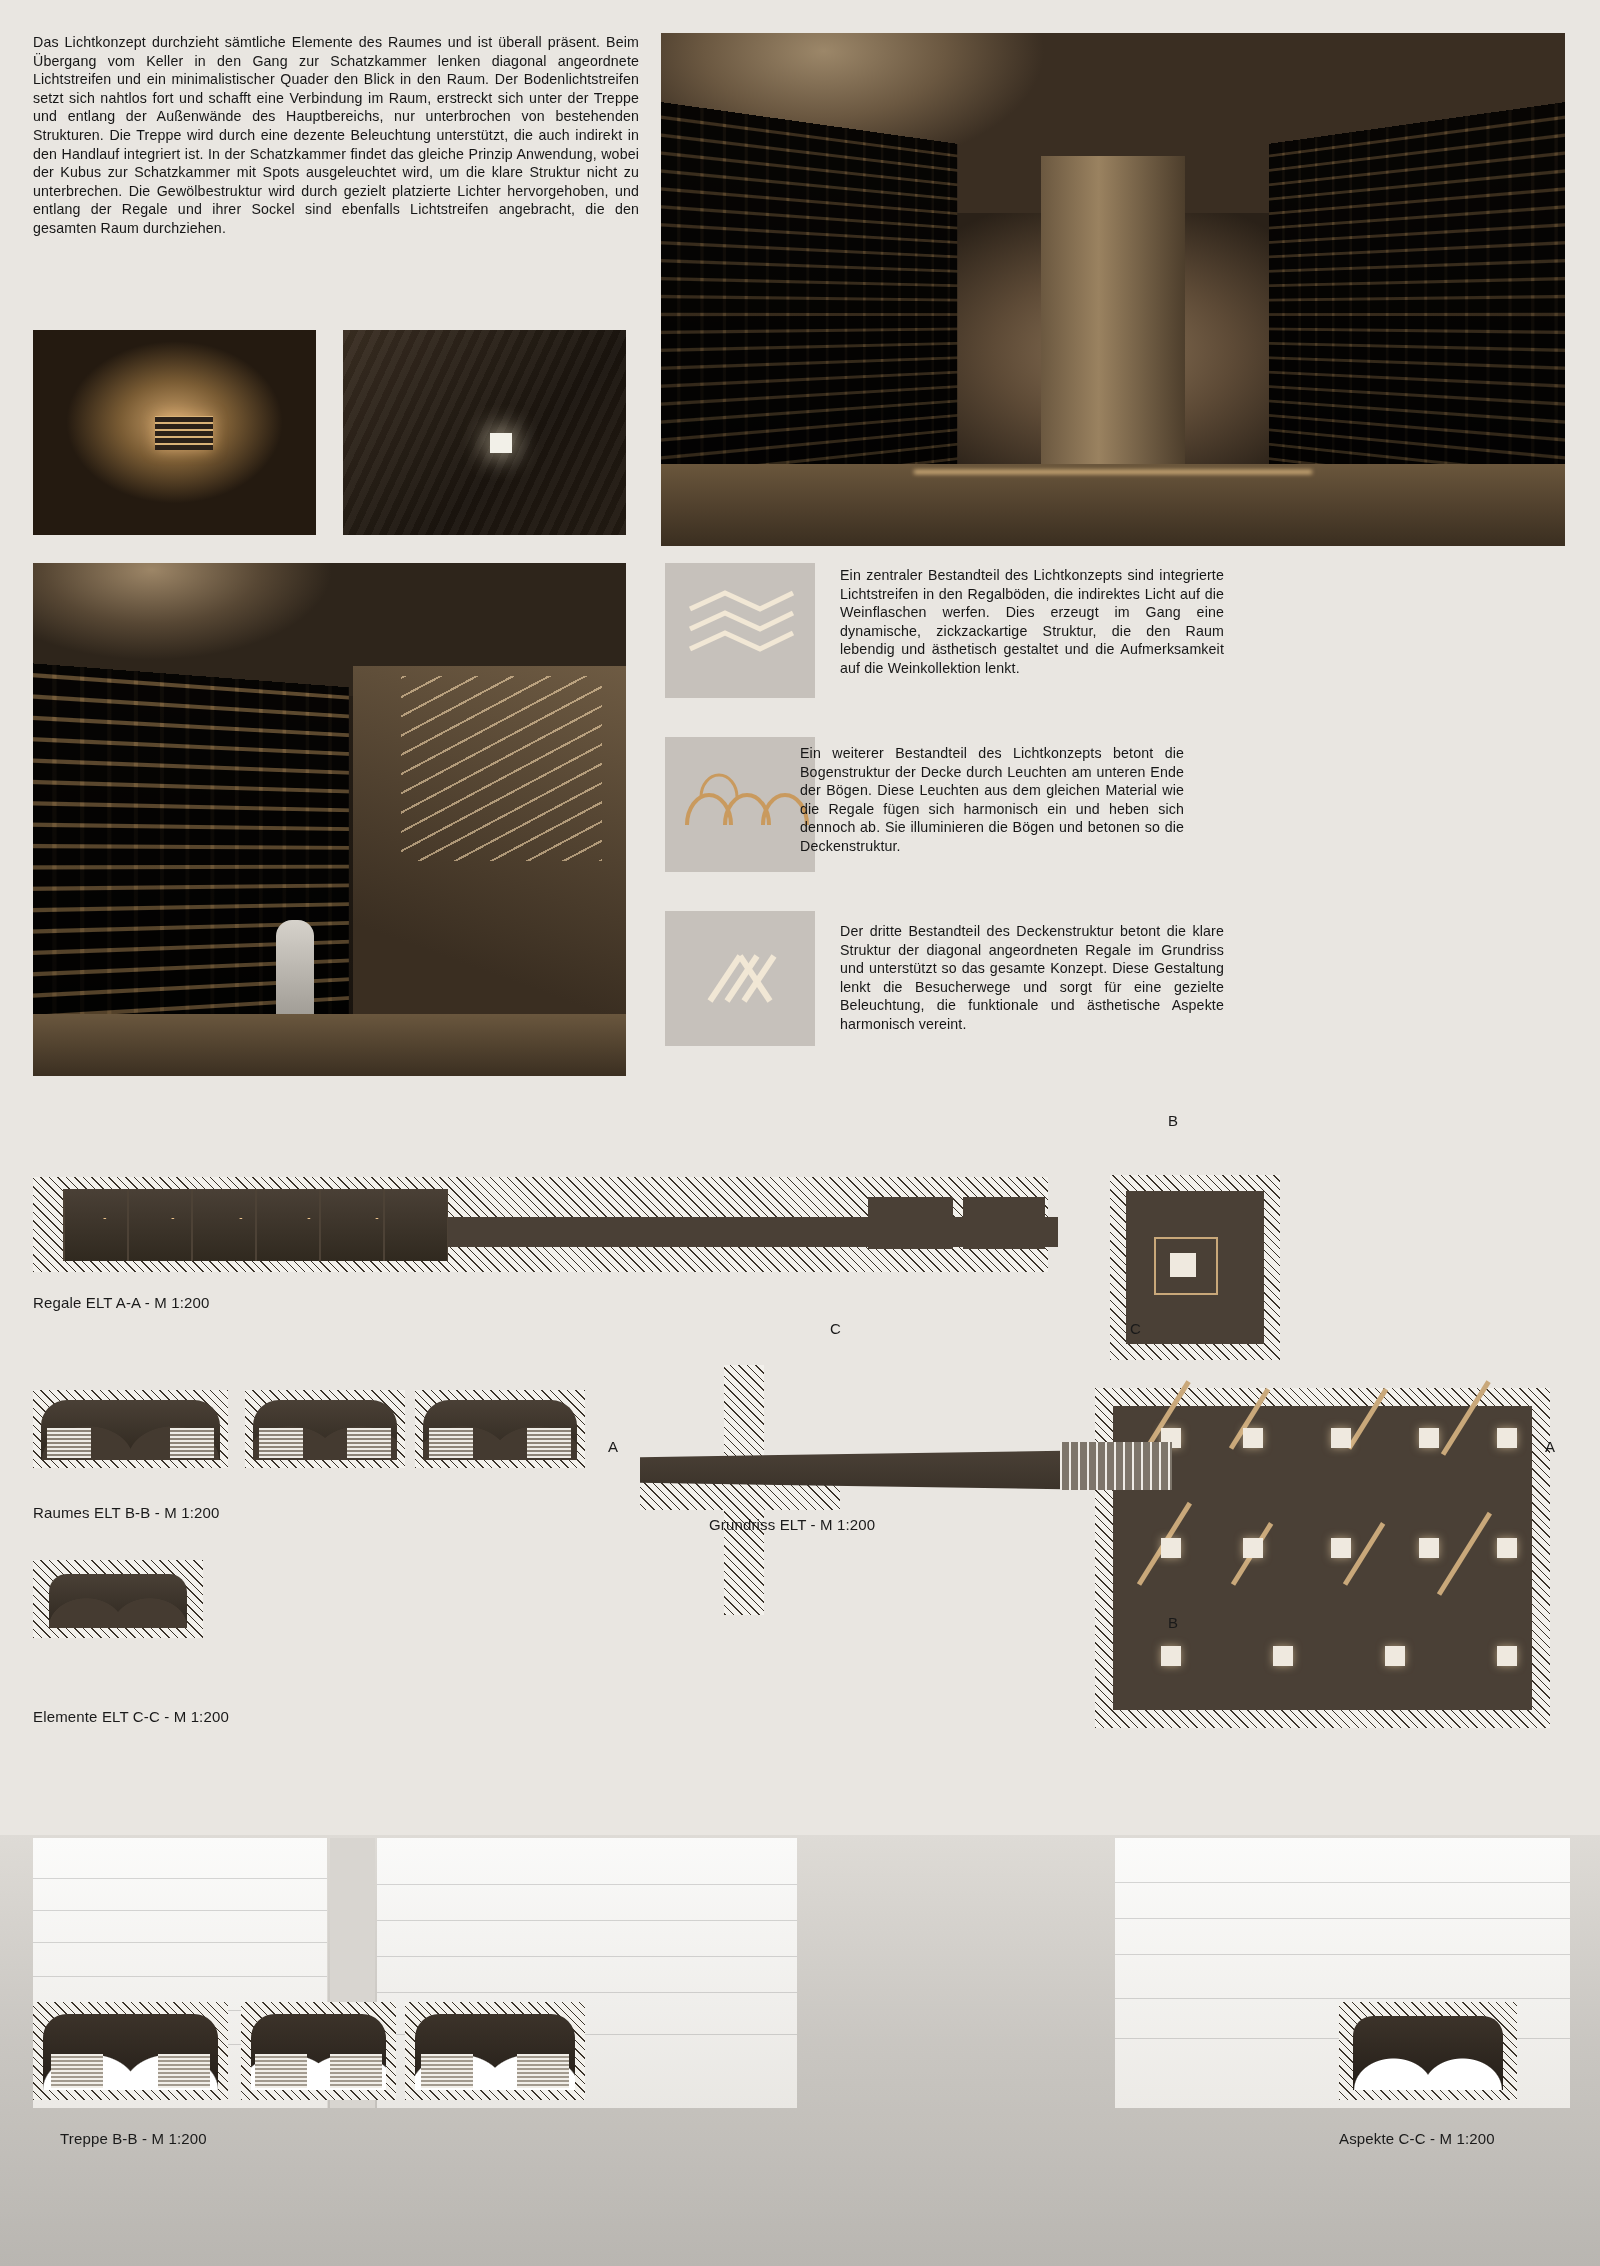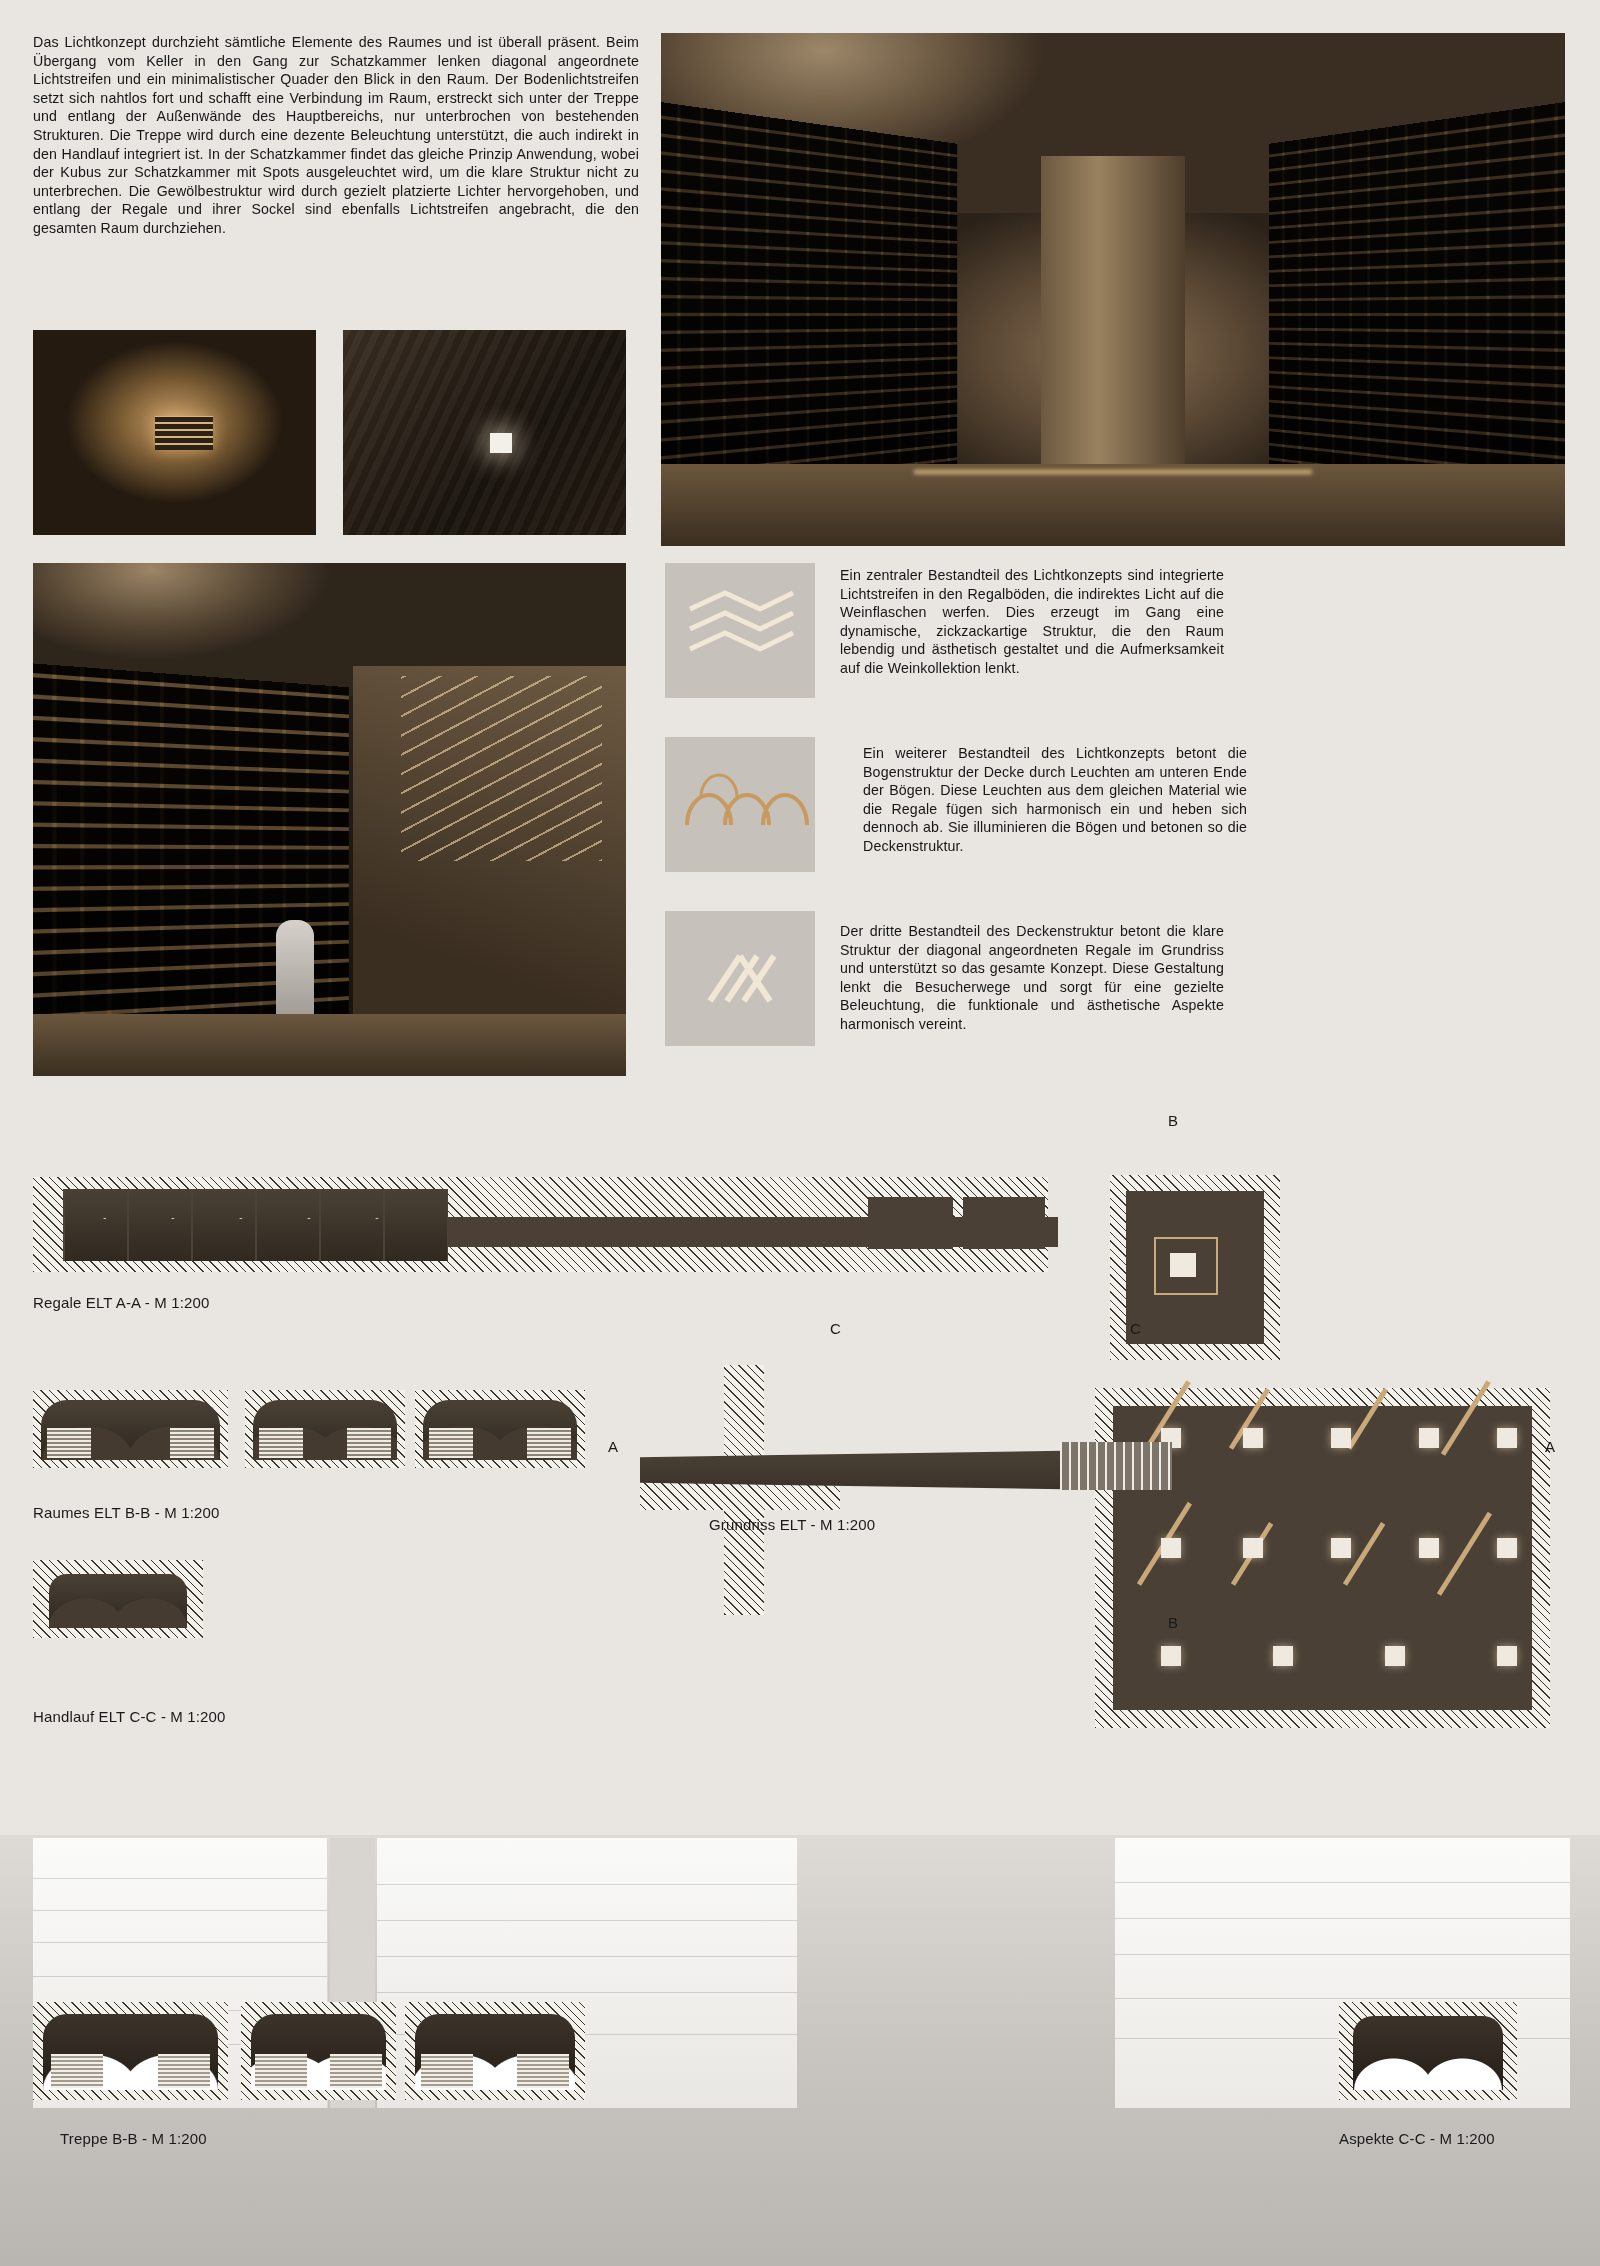--- a/index.html
+++ b/index.html
@@ -139,21 +139,21 @@
     position:absolute; left:665px; width:150px; height:135px;
     background:#c6c1bb;
   }
   #diagram-zigzag { top:563px; }
   #diagram-arches { top:737px; }
   #diagram-diagonal { top:911px; }
   .diagram svg { display:block; width:100%; height:100%; }
 
   
   #para-1 { left:840px; top:566px; width:384px; }
-  #para-2 { left:863px; top:744px; width:384px; }
+  #para-2 { left:800px; top:744px; width:384px; }
   #para-3 { left:840px; top:922px; width:384px; }
 
   
   .hatch {
     background-image:repeating-linear-gradient(45deg,#3b332a 0 1px, rgba(0,0,0,0) 1px 6px);
     background-color:#f3f1ec;
   }
 
   #section-aa {
     left:33px; top:1177px; width:1015px; height:95px;
@@ -400,21 +400,21 @@
 <div class="bb-unit hatch" id="bb-3">
   <div class="solid twin"></div>
   <div class="rack"></div>
   <div class="rack r2"></div>
 </div>
 <div class="cap-pos caption" id="cap-bb">Raumes ELT B-B - M 1:200</div>
 
 <div class="abs hatch" id="section-cc-small">
   <div class="solid"></div>
 </div>
-<div class="cap-pos caption" id="cap-cc">Handlauf ELT C-C - M 1:200</div>
+<div class="cap-pos caption" id="cap-cc">Elemente ELT C-C - M 1:200</div>
 
 <div class="abs" id="grundriss">
 
   <div class="hatch" id="gr-upper">
     <div class="inner"></div>
     <div class="lightring"></div>
     <div class="lightsq"></div>
   </div>
 
   <div class="hatch" id="gr-cross" style="background-color:#f3f1ec; clip-path:polygon(0 38%,42% 38%,42% 0,62% 0,62% 38%,100% 38%,100% 58%,62% 58%,62% 100%,42% 100%,42% 58%,0 58%);"></div>

